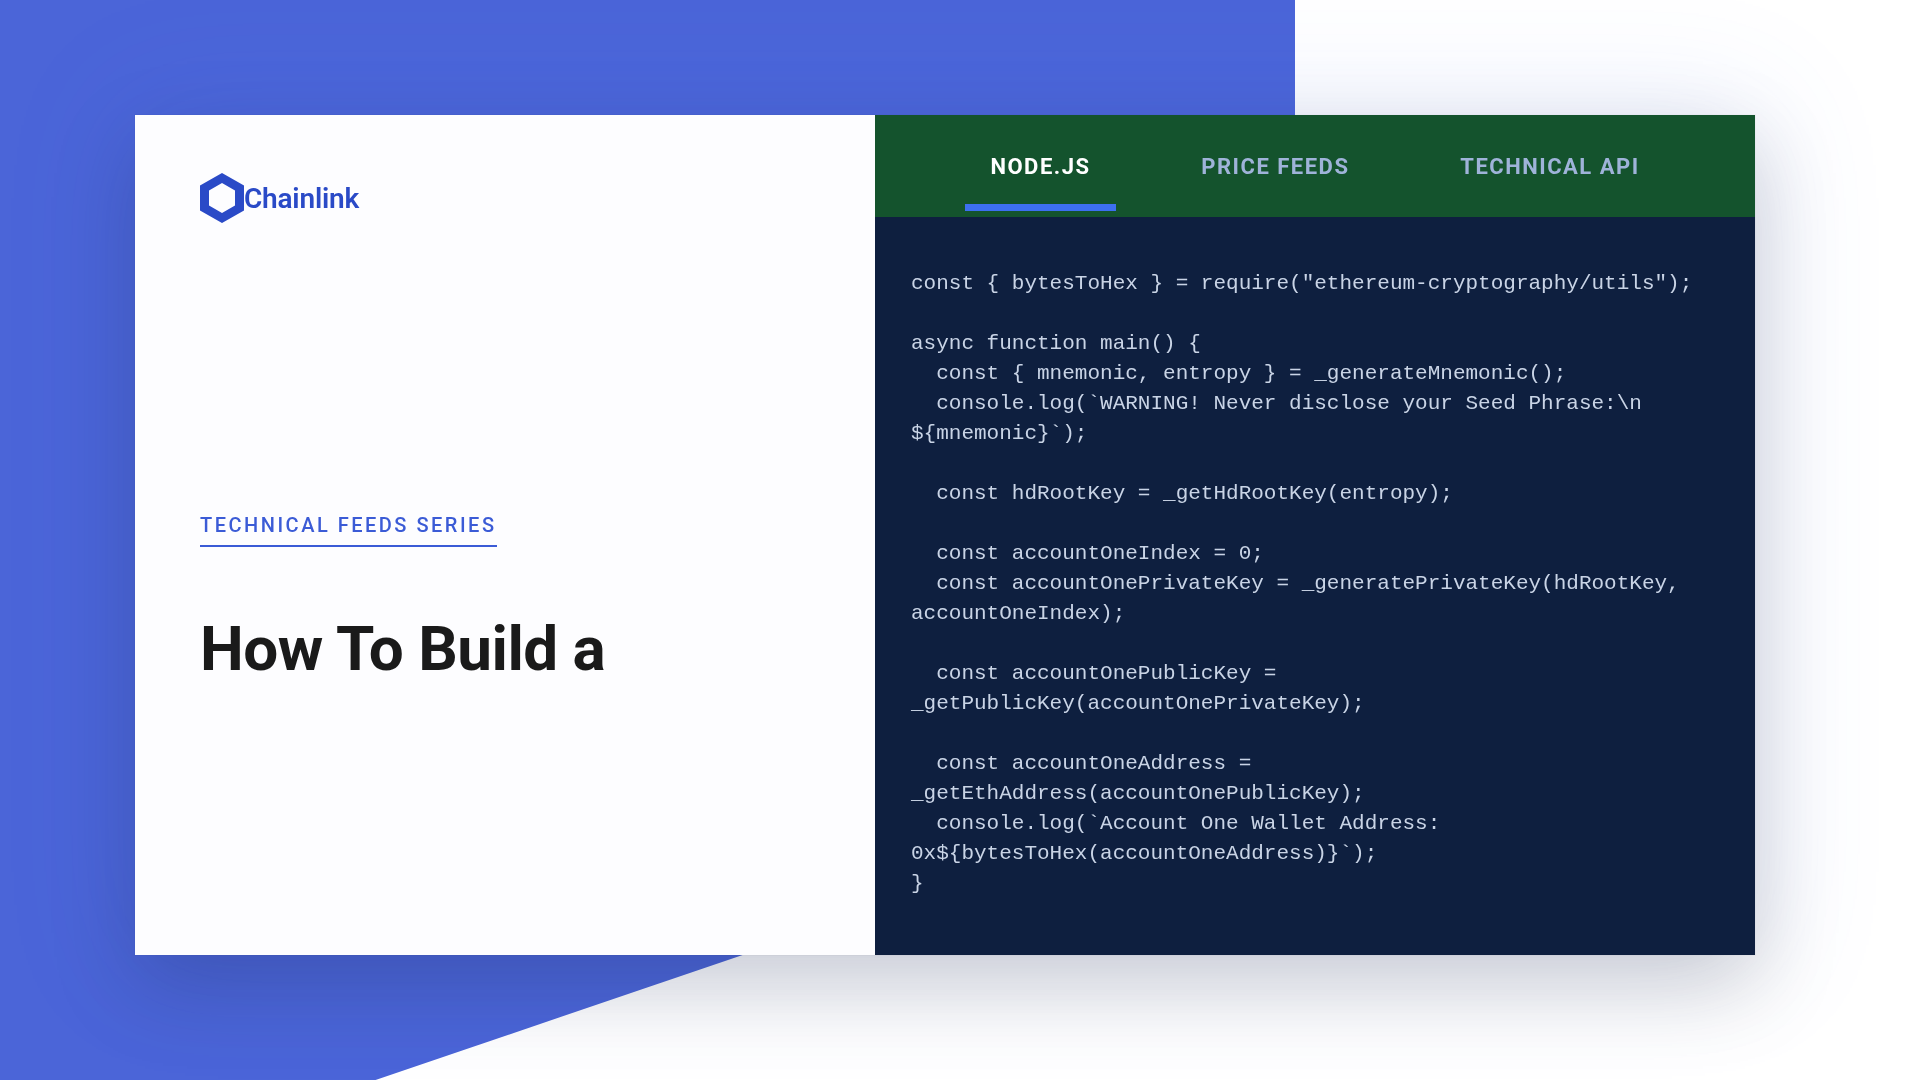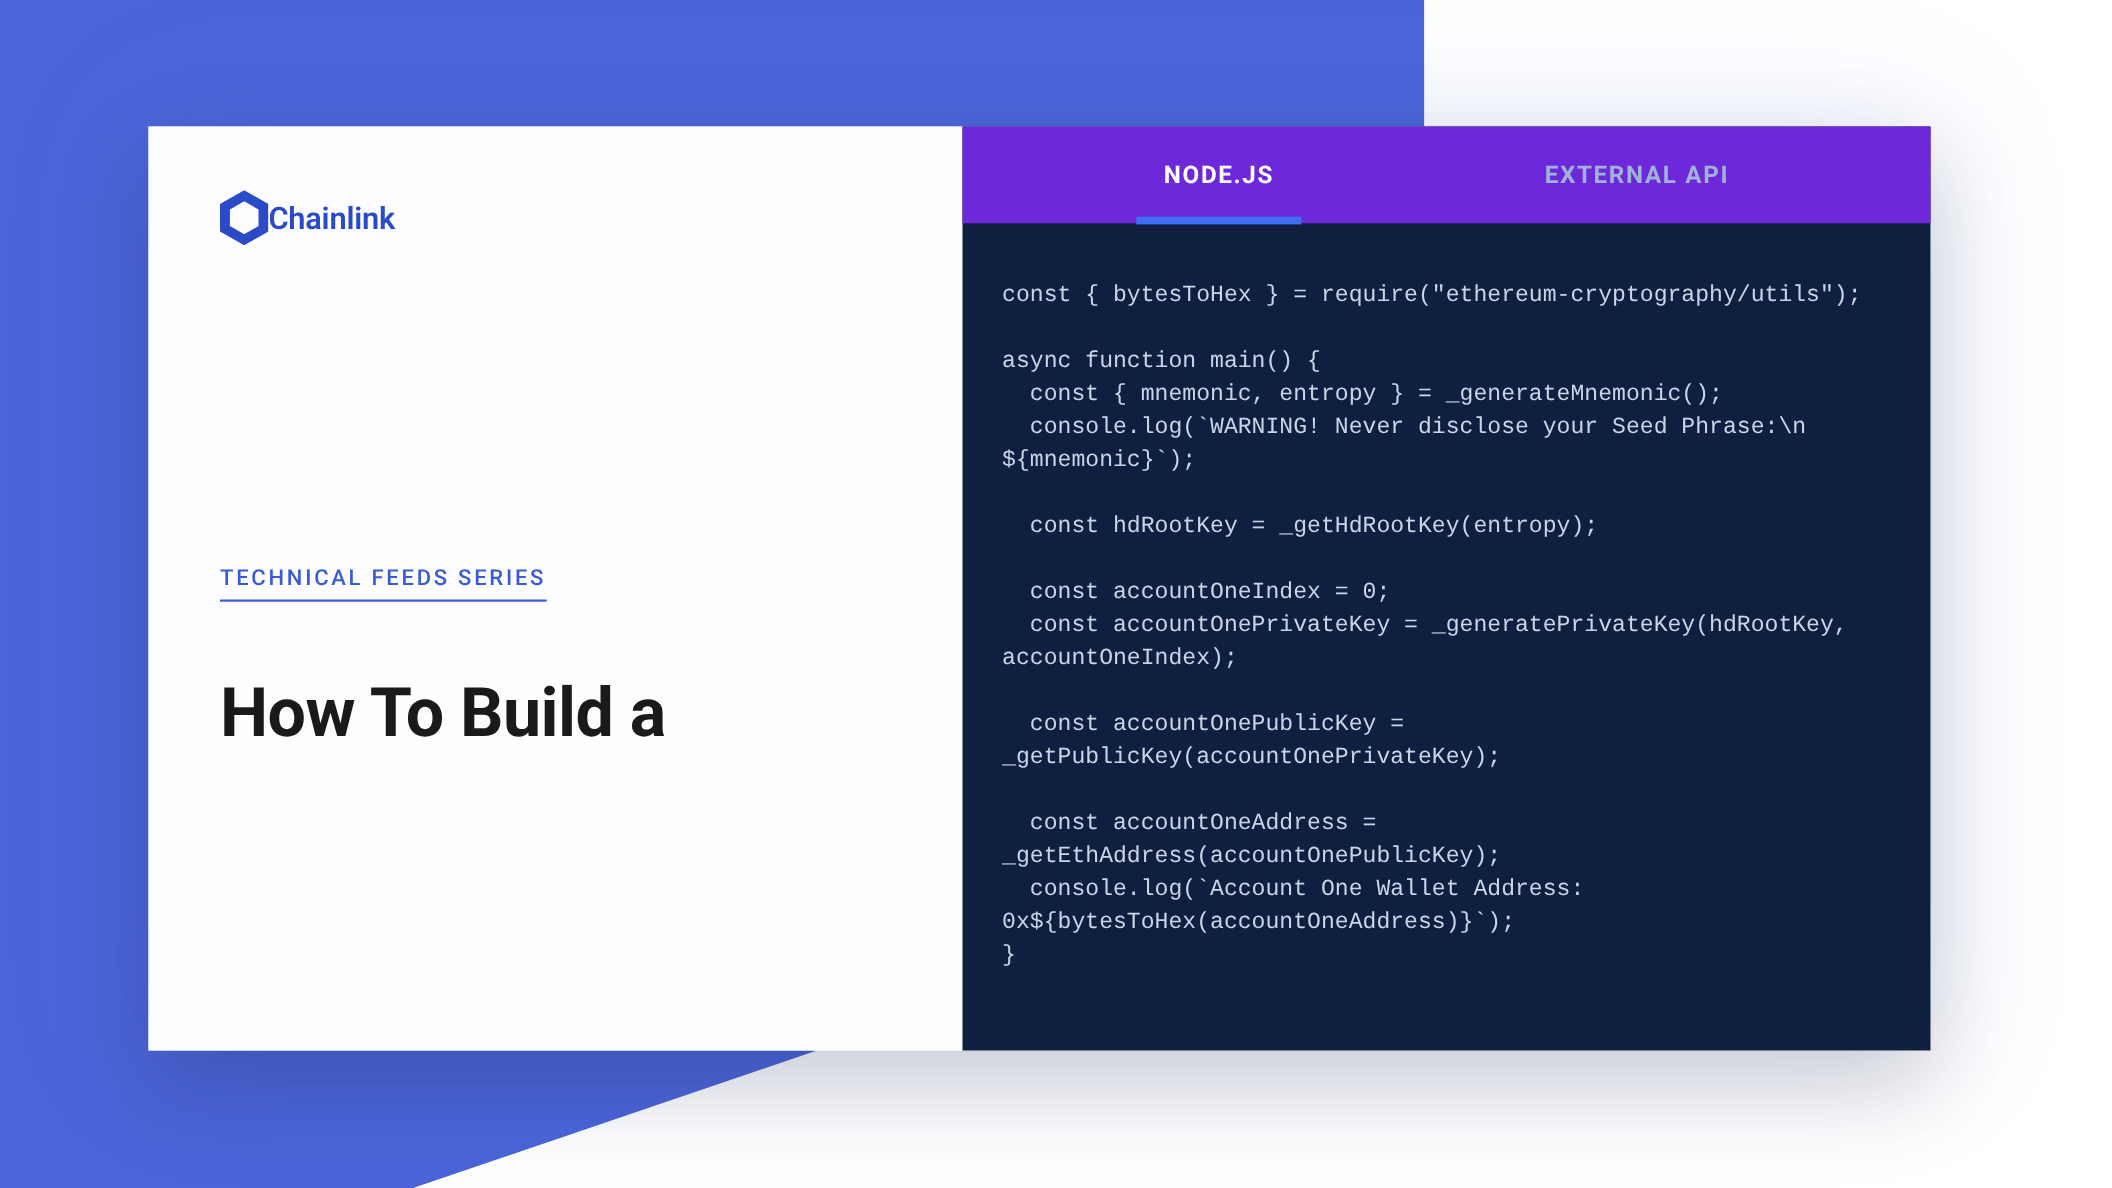--- a/index.html
+++ b/index.html
@@ -80,26 +80,26 @@
   }
   
   .right-panel {
     flex: 1;
     background: #0e1f3f;
     display: flex;
     flex-direction: column;
   }
   
   .tabs {
-    background: #6d28d9;
+    background: #14532d;
     display: flex;
     justify-content: space-around;
     align-items: center;
     padding: 18px 60px;
-    height: 88px;
+    height: 102px;
     position: relative;
   }
   
   .tab {
     font-size: 22px;
     font-weight: 700;
     letter-spacing: 1.5px;
     color: #9fb3d9;
     cursor: pointer;
     padding: 30px 10px;
@@ -160,21 +160,22 @@
       <div class="series-label">TECHNICAL FEEDS SERIES</div>
 
       <h1 class="title">
         <span>How To Build a</span><br>
       </h1>
     </div>
 
     <div class="right-panel">
       <div class="tabs">
         <div class="tab active">NODE.JS</div>
-        <div class="tab">EXTERNAL API</div>
+        <div class="tab">PRICE FEEDS</div>
+        <div class="tab">TECHNICAL API</div>
       </div>
       <pre class="code-area">const { bytesToHex } = require("ethereum-cryptography/utils");
 
 async function main() {
   const { mnemonic, entropy } = _generateMnemonic();
   console.log(`WARNING! Never disclose your Seed Phrase:\n 
 ${mnemonic}`);
 
   const hdRootKey = _getHdRootKey(entropy);
 

